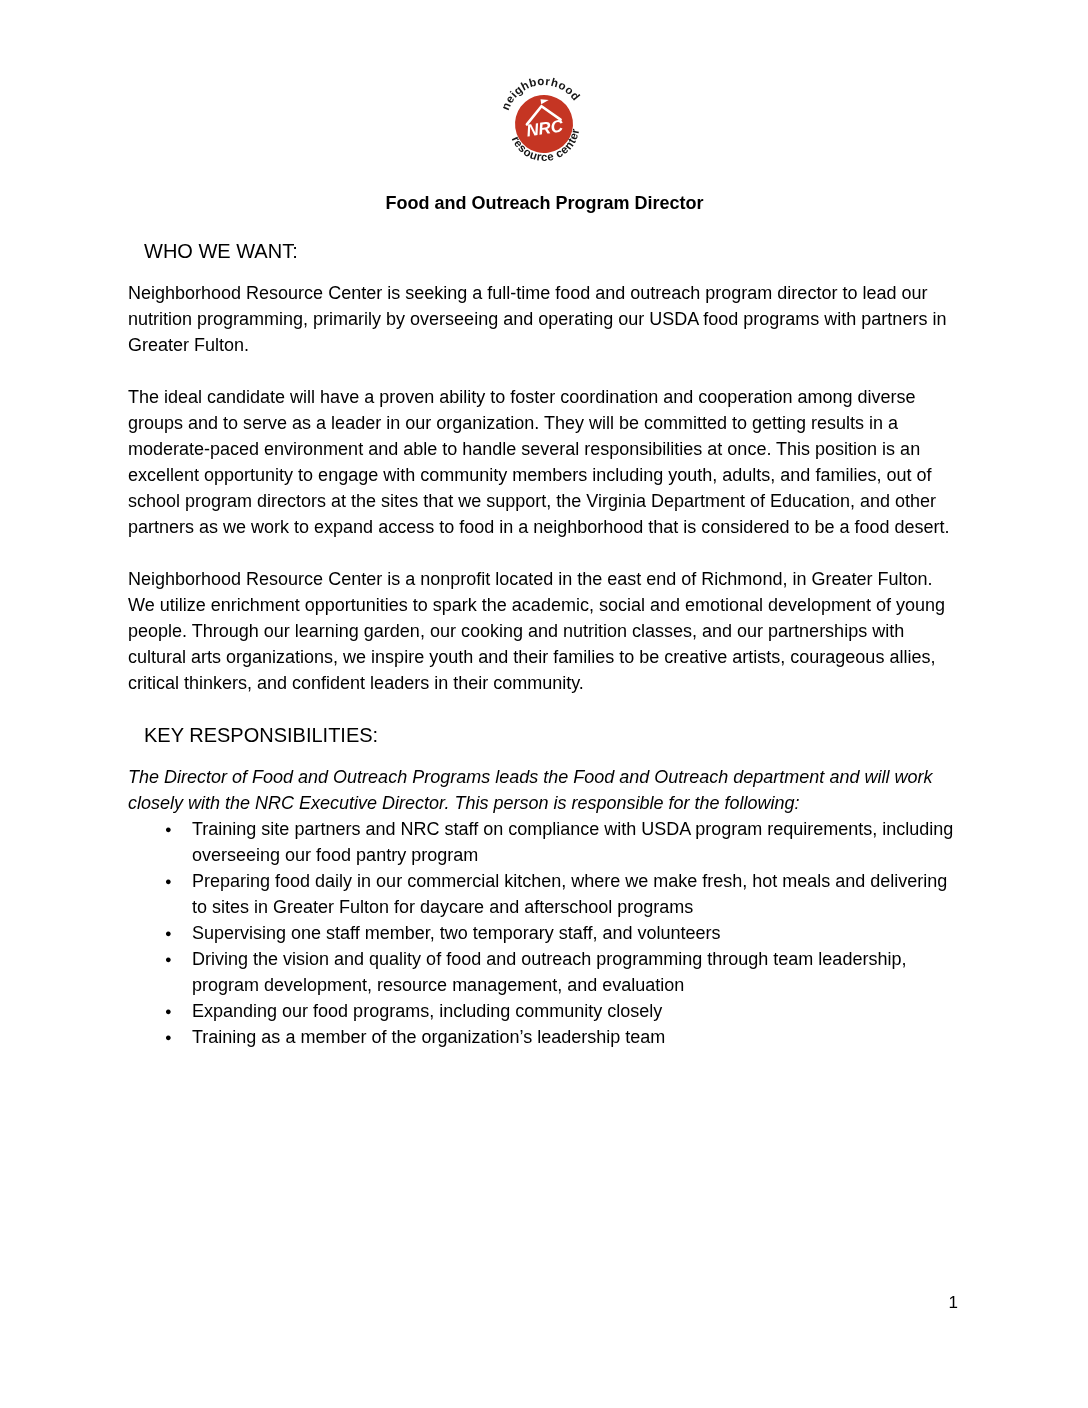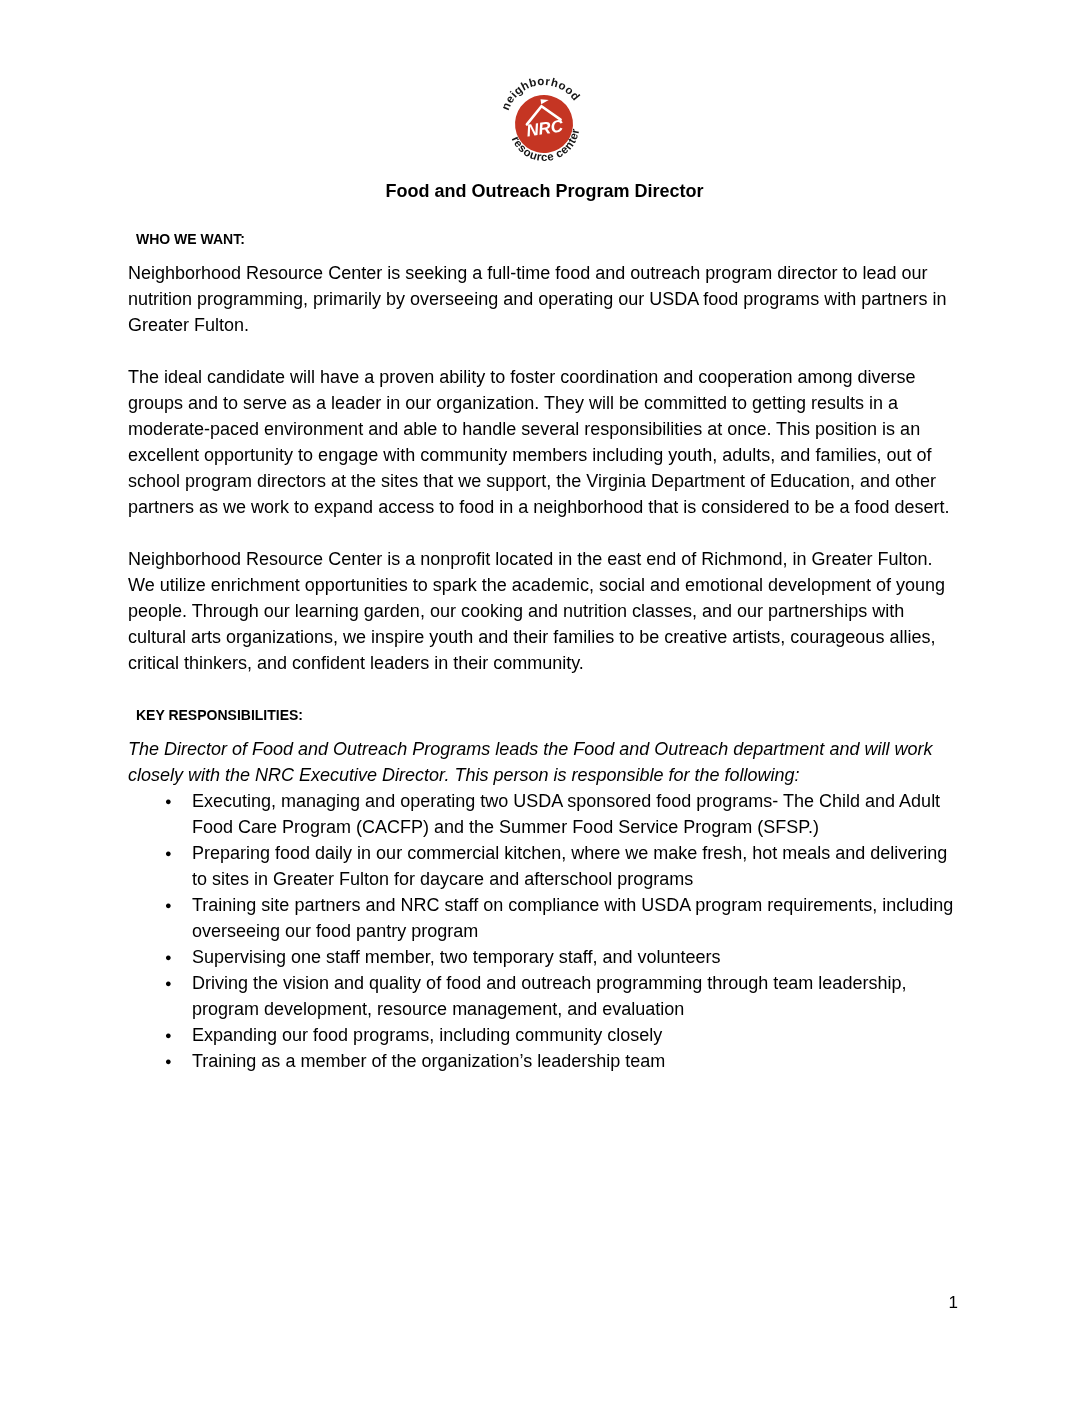--- a/index.html
+++ b/index.html
@@ -14,38 +14,38 @@
   .logo-wrap {
     position: absolute;
     top: 68px;
     left: 0;
     width: 1088px;
     text-align: center;
   }
   .logo-svg { width: 122px; height: 102px; }
   .content {
     position: absolute;
-    top: 178px;
+    top: 190px;
     left: 128px;
     width: 833px;
     font-size: 18px;
     line-height: 26px;
   }
   h1.doc-title {
     margin: 0 0 22px 0;
     font-size: 18px;
     line-height: 26px;
     font-weight: 700;
     text-align: center;
   }
   h2.sec-heading {
-    margin: 8px;
-    font-size: 14px;
+    margin: 16px;
+    font-size: 20px;
     line-height: 26px;
-    font-weight: 700;
+    font-weight: 400;
   }
   p.para { margin: 0 0 26px 0; }
   p.para.no-gap { margin-bottom: 0; font-style: italic; }
   ul.bullets { margin: 0; padding: 0; list-style: none; }
   ul.bullets li {
     position: relative;
     padding-left: 64px;
   }
   ul.bullets li::before {
     content: "\25CF";
@@ -98,23 +98,22 @@
     </section>
 
     <section>
       <p class="para">Neighborhood Resource Center is a nonprofit located in the east end of Richmond, in Greater Fulton. We utilize enrichment opportunities to spark the academic, social and emotional development of young people. Through our learning garden, our cooking and nutrition classes, and our partnerships with cultural arts organizations, we inspire youth and their families to be creative artists, courageous allies, critical thinkers, and confident leaders in their community.</p>
     </section>
 
     <section>
       <h2 class="sec-heading">KEY RESPONSIBILITIES:</h2>
       <p class="para no-gap">The Director of Food and Outreach Programs leads the Food and Outreach department and will work closely with the NRC Executive Director. This person is responsible for the following:</p>
       <ul class="bullets">
-        <li>Executing, managing and operating two USDA sponsored food programs- The Child and Adult Food Care Program (CACFP) and the Summer Food Service Program (SFSP.)</li>
+        <li>Training site partners and NRC staff on compliance with USDA program requirements, including overseeing our food pantry program</li>
         <li>Preparing food daily in our commercial kitchen, where we make fresh, hot meals and delivering to sites in Greater Fulton for daycare and afterschool programs</li>
-        <li>Training site partners and NRC staff on compliance with USDA program requirements, including overseeing our food pantry program</li>
         <li>Supervising one staff member, two temporary staff, and volunteers</li>
         <li>Driving the vision and quality of food and outreach programming through team leadership, program development, resource management, and evaluation</li>
         <li>Expanding our food programs, including community closely</li>
         <li>Training as a member of the organization’s leadership team</li>
       </ul>
     </section>
 
   </div>
 
   <div class="page-number">1</div>

